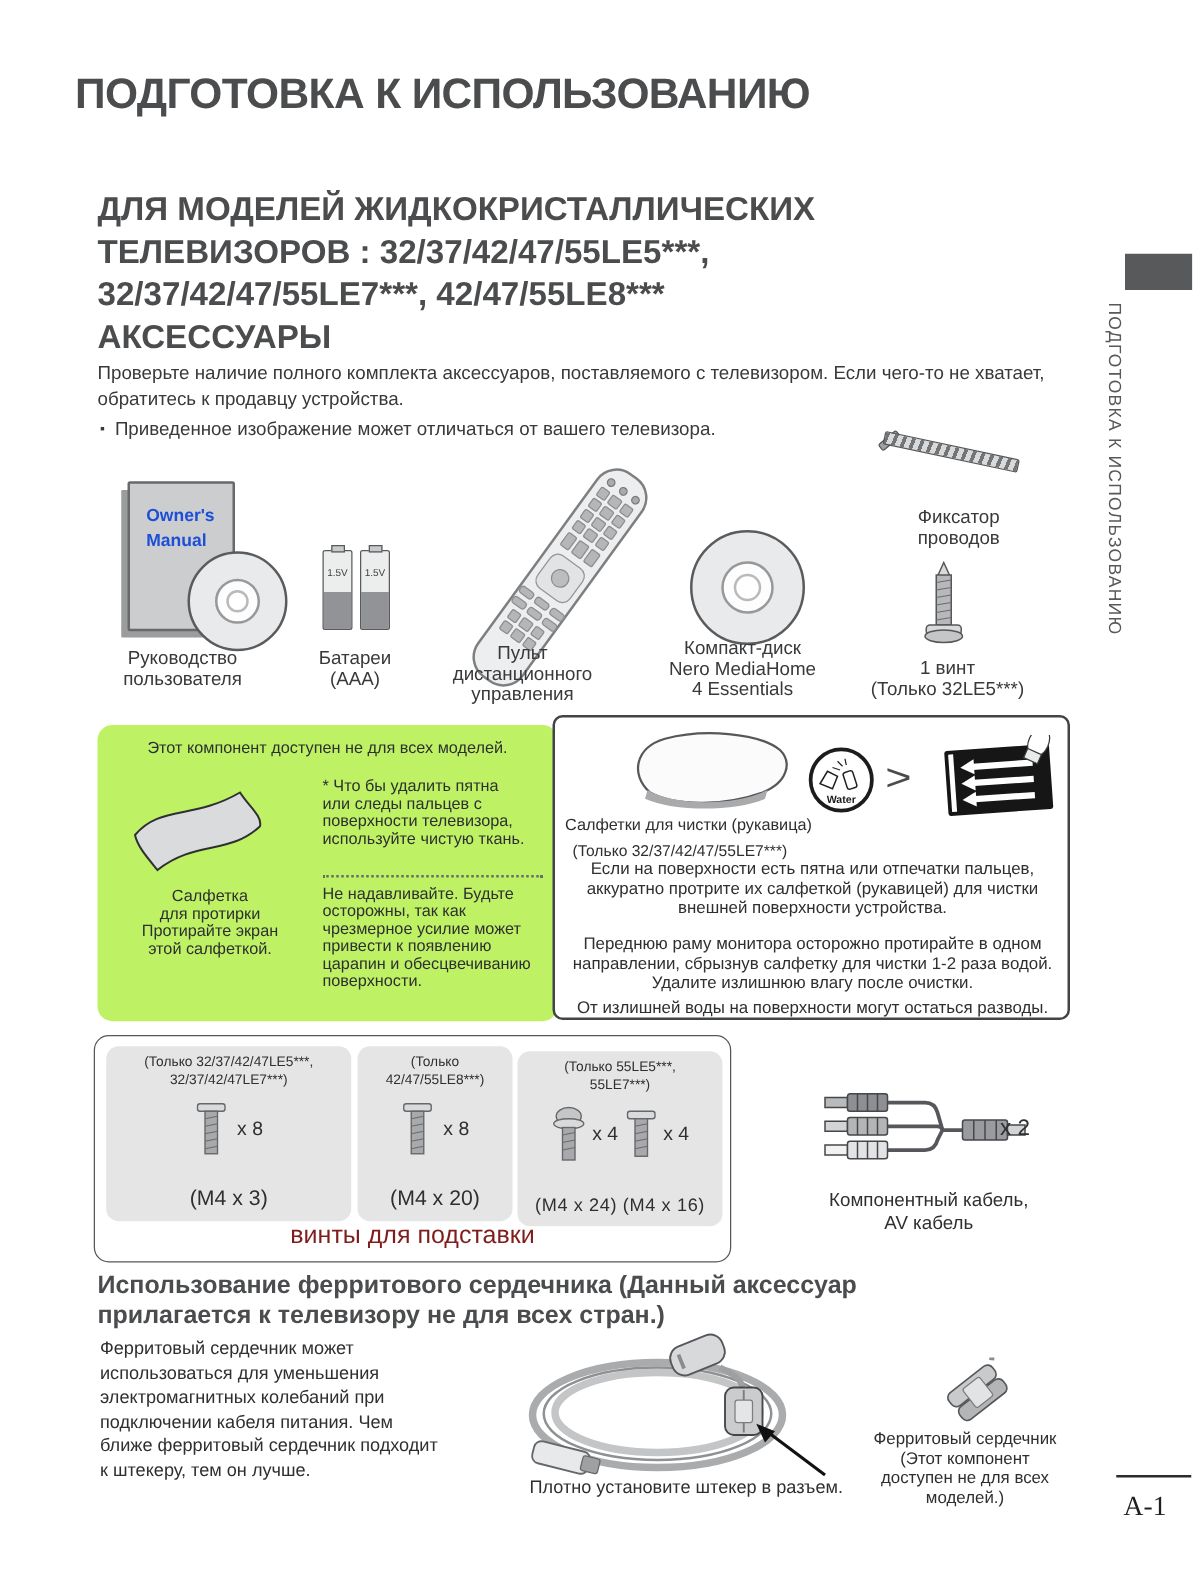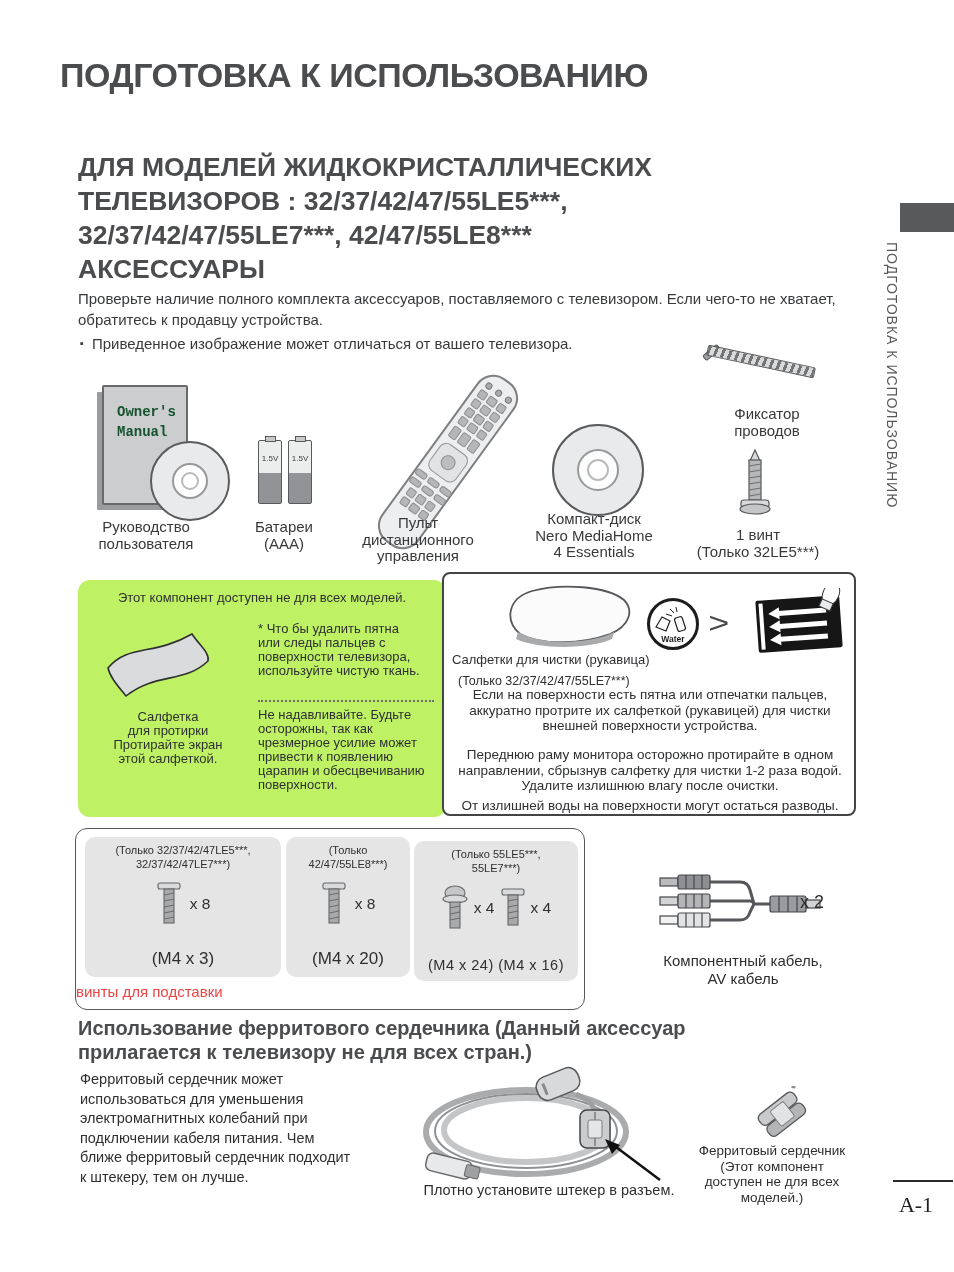--- a/index.html
+++ b/index.html
@@ -16,22 +16,22 @@
   .note-line .bullet{font-size:11px;vertical-align:2px;margin-right:8px;}
 
   
   .side-tab{left:900px;top:203px;width:54px;height:29px;background:#58595b;}
   .side-text{left:884px;top:242px;height:320px;writing-mode:vertical-rl;text-orientation:sideways;
              font-size:14px;color:#57585a;letter-spacing:1px;}
 
   
   .manual-book{left:102px;top:385px;width:82px;height:116px;background:#cbcdcf;border:2px solid #69696b;
                border-radius:2px;box-shadow:-6px 6px 0 -1px #9b9c9e;}
-  .manual-text{margin:15px 0 0 13px;font-family:Liberation Mono, monospace;font-weight:bold;
-               font-size:14px;color:#14532d;line-height:1.45;white-space:pre-line;}
+  .manual-text{margin:15px 0 0 13px;font-family:Liberation Sans, sans-serif;font-weight:bold;
+               font-size:14px;color:#1d4ed8;line-height:1.45;white-space:pre-line;}
   .disc{border-radius:50%;background:#e9eaec;border:2px solid #5a5b5d;display:flex;align-items:center;justify-content:center;}
   .disc-ring{border-radius:50%;background:#fdfdfd;border:2px solid #97989a;display:flex;align-items:center;justify-content:center;}
   .disc-hole{border-radius:50%;background:#fff;border:2px solid #b9babc;}
   .manual-disc{left:150px;top:441px;width:76px;height:76px;}
   .manual-disc .disc-ring{width:32px;height:32px;} .manual-disc .disc-hole{width:14px;height:14px;}
   .cd-disc{left:552px;top:424px;width:88px;height:88px;}
   .cd-disc .disc-ring{width:38px;height:38px;} .cd-disc .disc-hole{width:18px;height:18px;}
 
   .battery{position:relative;width:24px;height:64px;border:1.5px solid #58595b;border-radius:2px;
            background:linear-gradient(to bottom,#eceded 0,#eceded 52%,#929396 52%);box-sizing:border-box;}
@@ -98,21 +98,21 @@
   .screws-box{left:75px;top:828px;width:510px;height:182px;border:1.5px solid #56575a;border-radius:12px;box-sizing:border-box;background:#fff;}
   .sg{position:absolute;background:#e5e5e5;border-radius:10px;}
   .sg1{left:9px;top:8px;width:196px;height:140px;}
   .sg2{left:210px;top:8px;width:124px;height:140px;}
   .sg3{left:338px;top:12px;width:164px;height:140px;}
   .sg-models{position:absolute;left:0;top:7px;width:100%;text-align:center;font-size:11px;line-height:13.5px;color:#2e2f31;}
   .sg-mid{position:absolute;left:0;top:44px;width:100%;display:flex;align-items:center;justify-content:center;gap:8px;}
   .sg-qty{font-size:15.5px;color:#2e2f31;}
   .sg-size{position:absolute;left:0;bottom:8px;width:100%;text-align:center;font-size:17px;color:#2e2f31;}
   .sg3 .sg-size{font-size:14.5px;letter-spacing:0.5px;}
-  .screws-cap{position:absolute;left:0;bottom:9px;width:100%;font-size:15px;color:#ef4444;}
+  .screws-cap{position:absolute;left:0;bottom:9px;width:100%;text-align:center;font-size:20px;color:#7f1d1d;}
 
   
   .avcable-svg{left:652px;top:868px;}
   .x2-lab{left:800px;top:892px;font-size:18px;color:#2e2f31;}
   .avcable-lab{left:618px;top:952px;width:250px;font-size:15px;line-height:18px;text-align:center;color:#2e2f31;}
 
   
   .fer-heading{left:78px;top:1016px;width:790px;font-size:20px;font-weight:bold;color:#4b4c4e;line-height:24px;}
   .fer-body{left:80px;top:1070px;width:345px;font-size:14.5px;line-height:19.5px;color:#2e2f31;}
   .powercable-svg{left:408px;top:1066px;}

